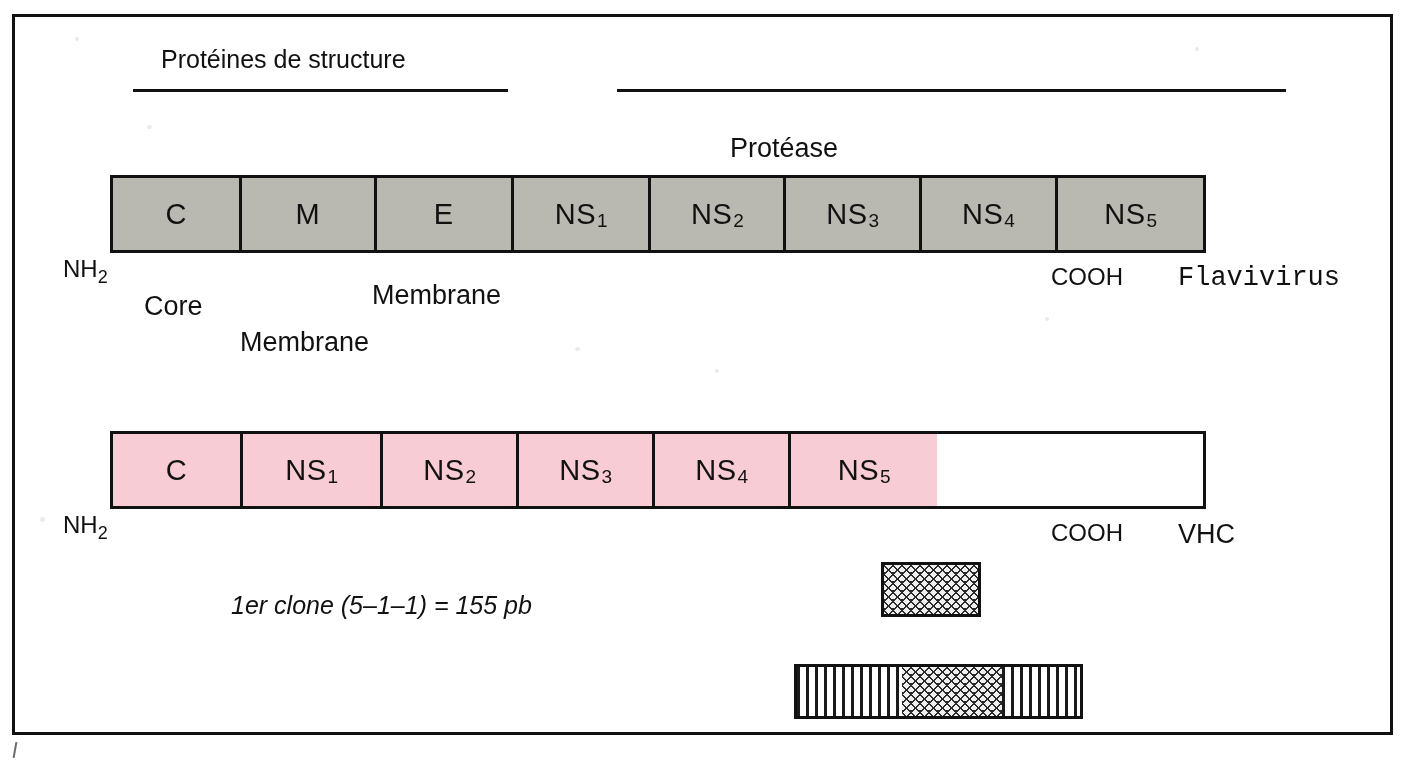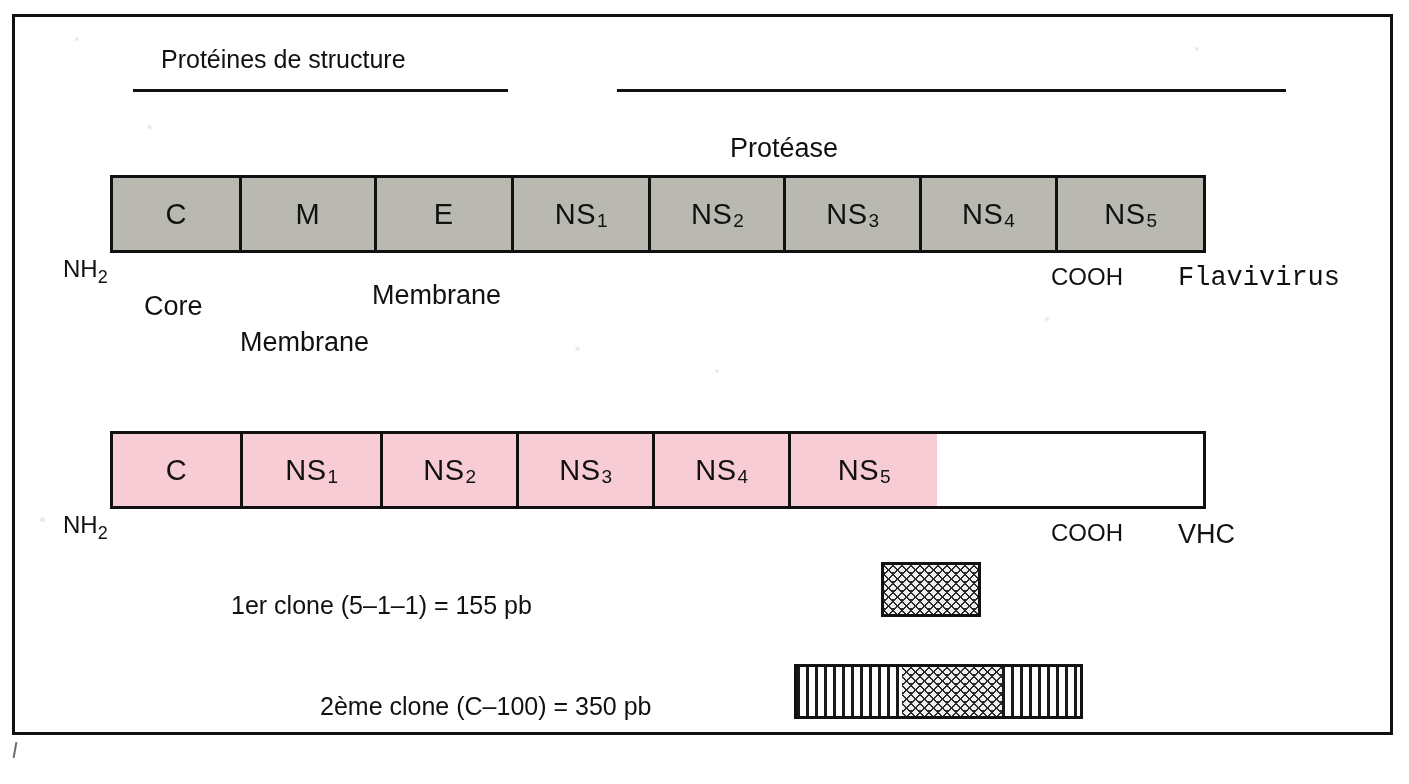--- a/index.html
+++ b/index.html
@@ -91,20 +91,21 @@
     top: 6px;
   }
 
   .annot {
     font-size: 27px;
   }
 
   
   .clone-label {
     font-size: 25px;
+    font-style: italic;
   }
   .clone-box {
     position: absolute;
     border: 3px solid #111;
     box-sizing: border-box;
     background: #ffffff;
   }
   .hatch-cross {
     background-color: #efefef;
     background-image:
@@ -236,21 +237,20 @@
       <span>NH</span><span class="sub">2</span>
     </div>
     <div class="lbl term" style="left:1036px; top:504px;">
       <span>COOH</span>
     </div>
     <div class="lbl annot" style="left:1163px; top:504px;">VHC</div>
 
     <div class="lbl clone-label" style="left:216px; top:576px;">1er clone (5–1–1) = 155 pb</div>
     <div class="clone-box hatch-cross" style="left:866px; top:545px; width:100px; height:55px;"></div>
 
-    <div class="lbl clone-label" style="left:305px; top:677px;">2ème clone (C–100) = 350 pb</div>
     <div class="clone-box" style="left:779px; top:647px; width:289px; height:55px;">
       <div class="clone-inner hatch-vert" style="left:0; width:105px;"></div>
       <div class="clone-inner hatch-cross" style="left:105px; width:100px;"></div>
       <div class="clone-inner hatch-vert" style="left:205px; right:0;"></div>
     </div>
 
   </div>
   <div id="bottom-tick"></div>
 </div>
 

